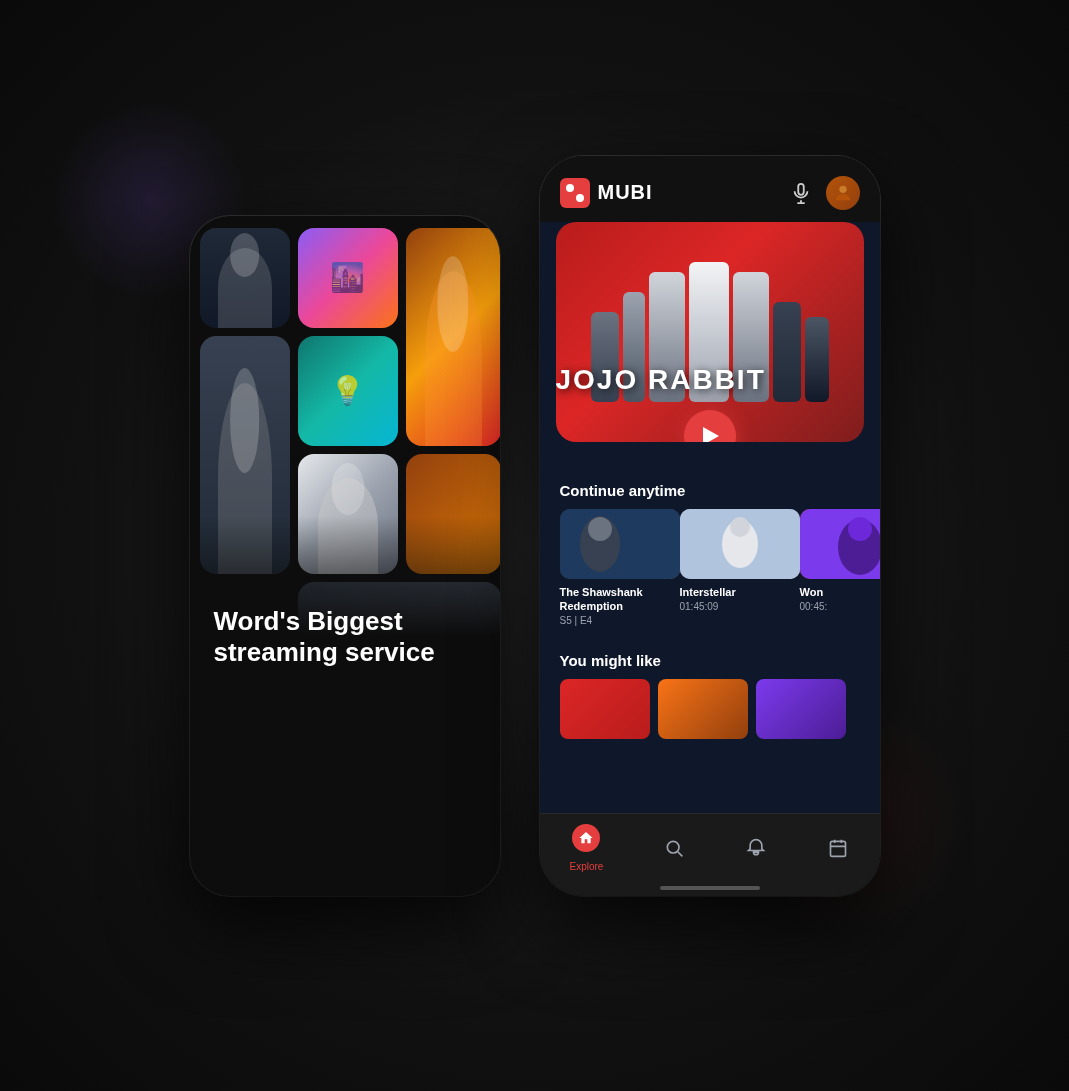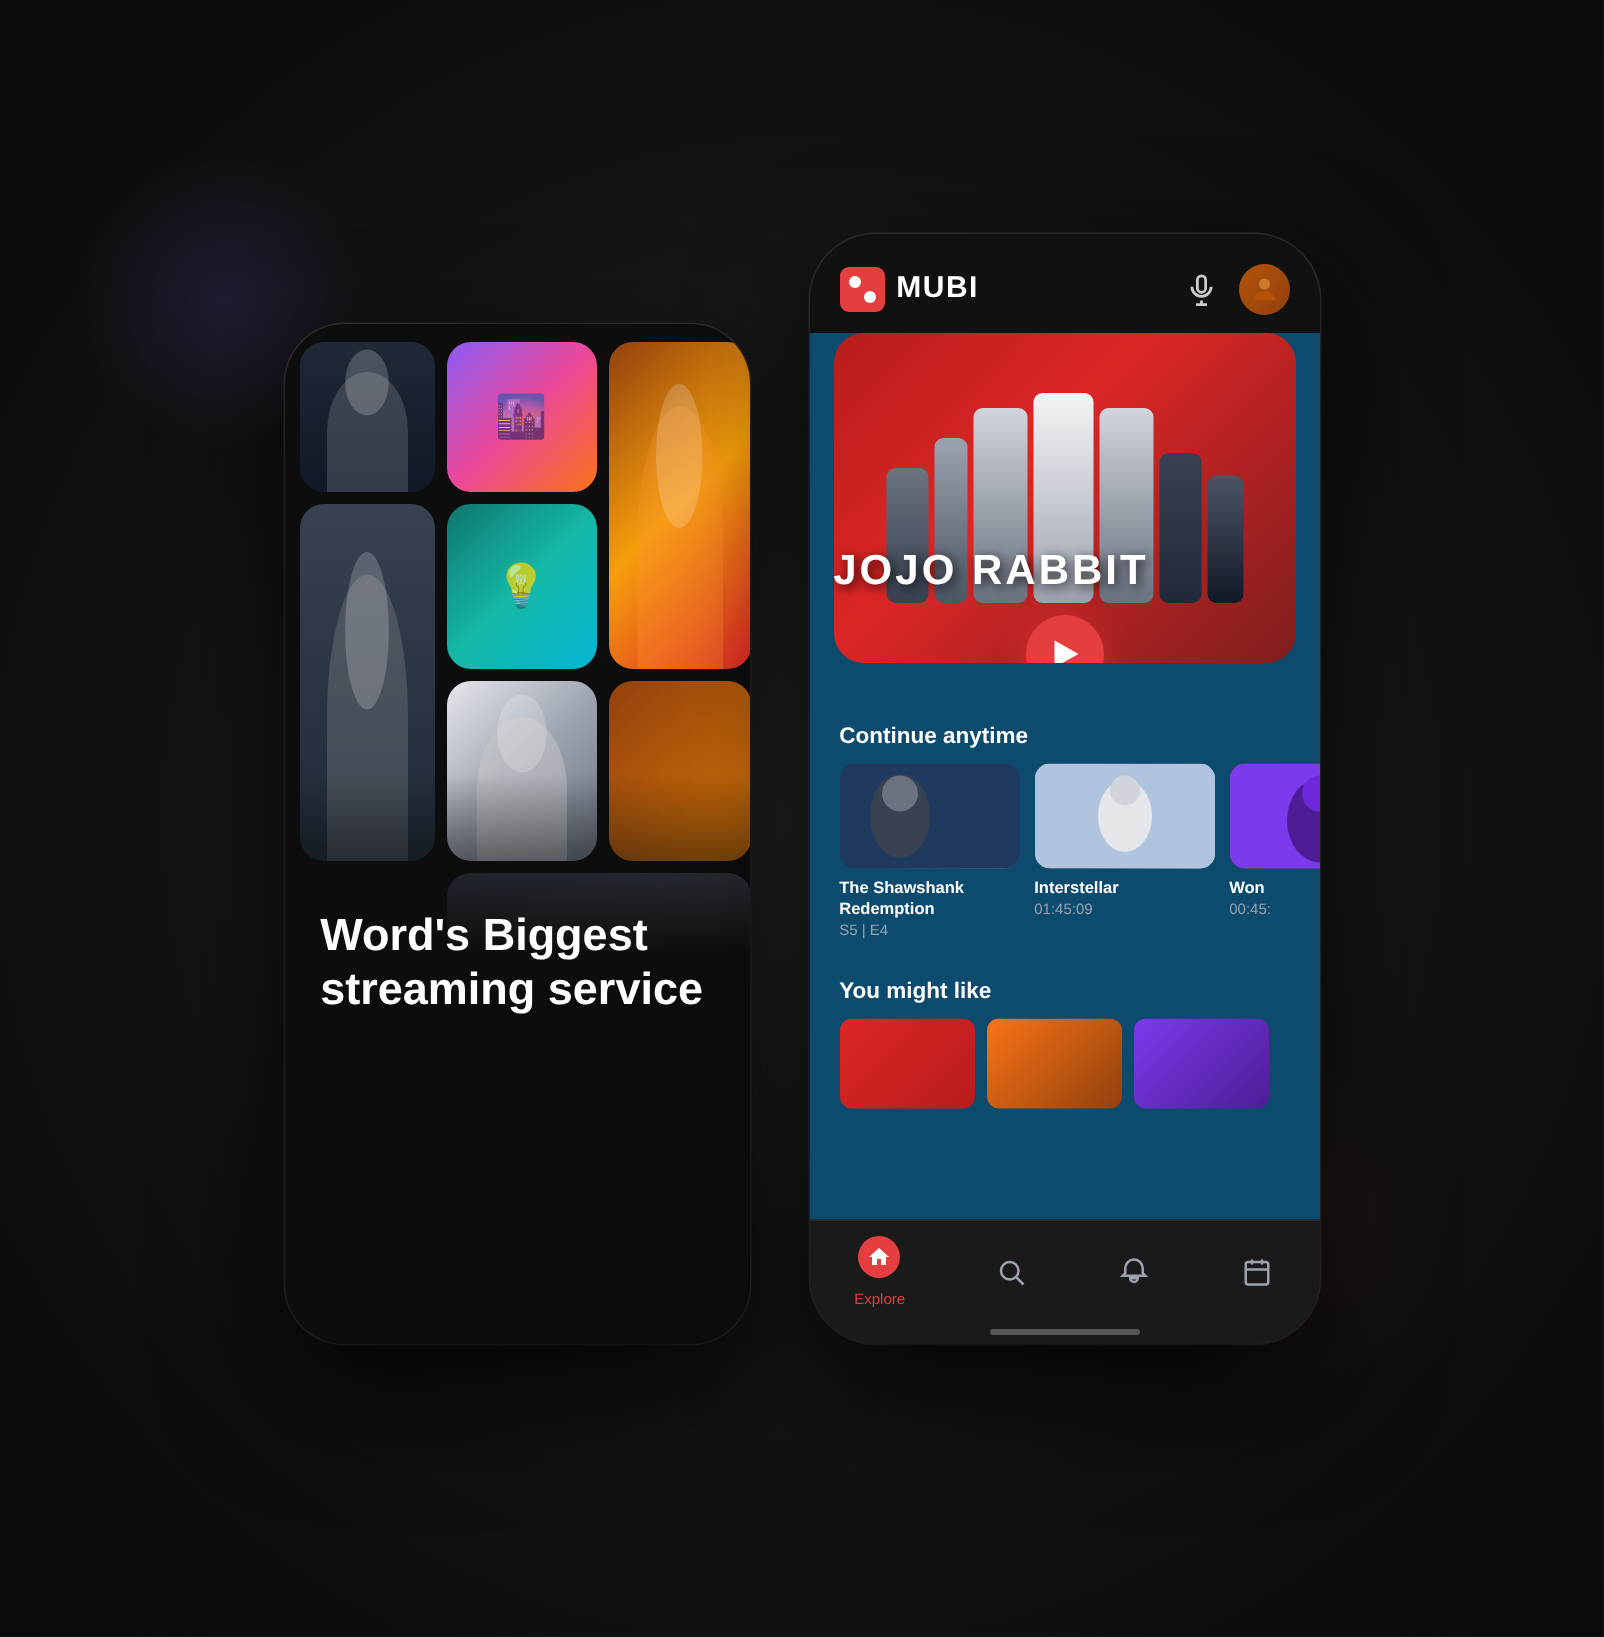--- a/index.html
+++ b/index.html
@@ -120,21 +120,21 @@
     }
 
     .phone-left-text {
       padding: 0 24px 30px 24px;
       margin-top: -30px;
       position: relative;
       z-index: 10;
     }
 
     .headline {
-      font-size: 30px;
+      font-size: 26px;
       font-weight: 800;
       color: #ffffff;
       line-height: 1.2;
       margin-bottom: 12px;
     }
 
     .subtext {
       font-size: 12px;
       color: #9ca3af;
       line-height: 1.5;
@@ -164,21 +164,21 @@
       position: relative;
       overflow: hidden;
       margin-top: -40px;
     }
 
     .phone-right-inner {
       width: 100%;
       height: 100%;
       display: flex;
       flex-direction: column;
-      background: #0c4a6e;
+      background: #0f172a;
     }
 
     
     .mubi-header {
       display: flex;
       align-items: center;
       justify-content: space-between;
       padding: 20px 20px 12px 20px;
       background: #111;
     }
@@ -324,21 +324,20 @@
     
     .section-title {
       font-size: 15px;
       font-weight: 700;
       color: #fff;
       padding: 26px 20px 10px 20px;
     }
 
     .continue-scroll {
       display: flex;
-      gap: 10px;
       padding: 0 20px;
       overflow: hidden;
     }
 
     .continue-card {
       flex-shrink: 0;
       width: 120px;
     }
 
     .continue-thumb {

